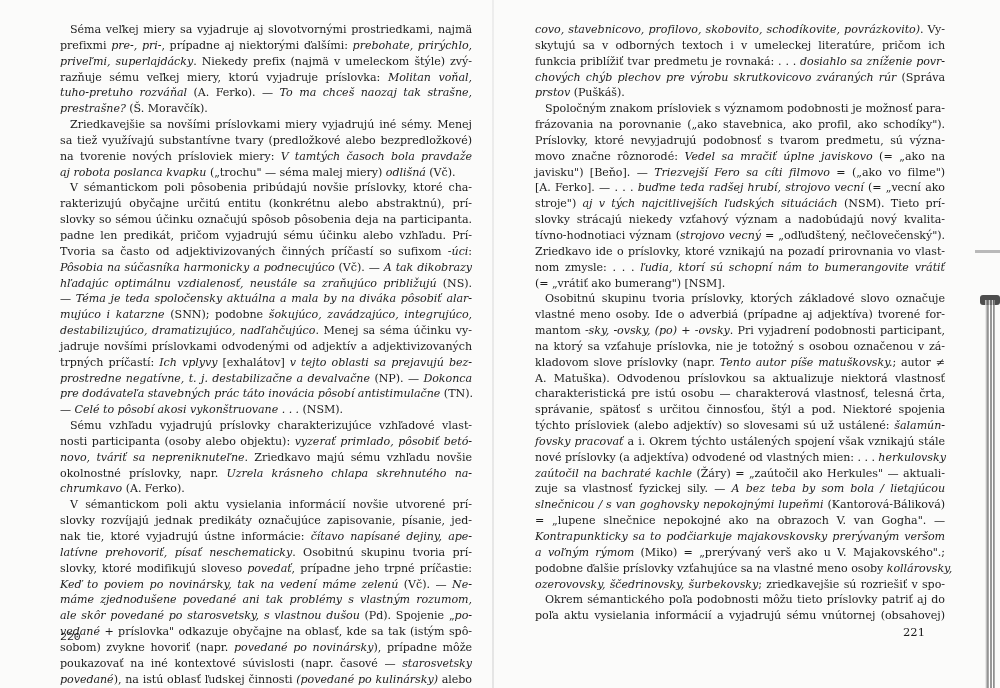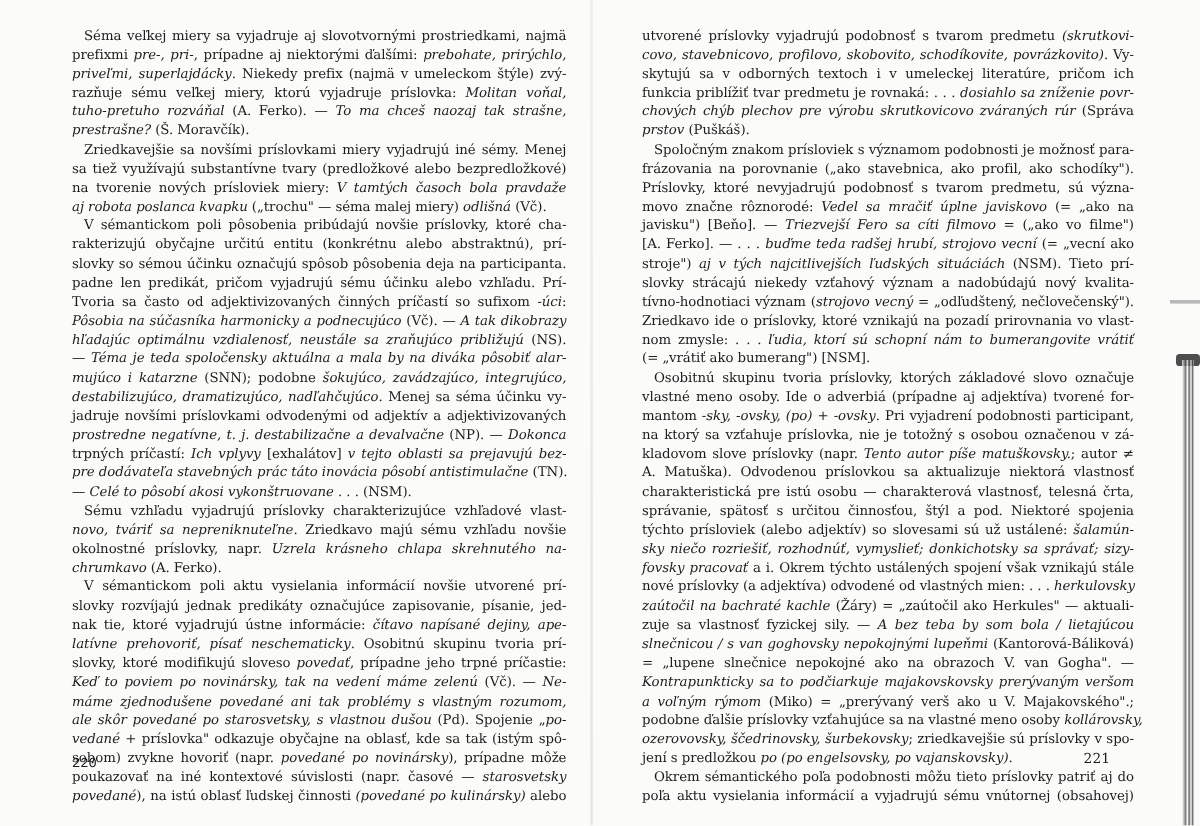--- a/index.html
+++ b/index.html
@@ -42,46 +42,46 @@
     <div class="line"><span>rakterizujú obyčajne určitú entitu (konkrétnu alebo abstraktnú), prí-</span></div>
     <div class="line"><span>slovky so sémou účinku označujú spôsob pôsobenia deja na participanta.</span></div>
     <div class="line"><span>padne len predikát, pričom vyjadrujú sému účinku alebo vzhľadu. Prí-</span></div>
     <div class="line"><span>Tvoria sa často od adjektivizovaných činných príčastí so sufixom -</span><span class="i">úci</span><span>:</span></div>
     <div class="line"><span class="i">Pôsobia na súčasníka harmonicky a podnecujúco</span><span> (Vč). — </span><span class="i">A tak dikobrazy</span></div>
     <div class="line"><span class="i">hľadajúc optimálnu vzdialenosť, neustále sa zraňujúco približujú</span><span> (NS).</span></div>
     <div class="line"><span>— </span><span class="i">Téma je teda spoločensky aktuálna a mala by na diváka pôsobiť alar-</span></div>
     <div class="line"><span class="i">mujúco i katarzne</span><span> (SNN); podobne </span><span class="i">šokujúco, zavádzajúco, integrujúco,</span></div>
     <div class="line"><span class="i">destabilizujúco, dramatizujúco, nadľahčujúco</span><span>. Menej sa séma účinku vy-</span></div>
     <div class="line"><span>jadruje novšími príslovkami odvodenými od adjektív a adjektivizovaných</span></div>
+    <div class="line"><span>trpných príčastí: </span><span class="i">Ich vplyvy</span><span> [exhalátov] </span><span class="i">v tejto oblasti sa prejavujú bez-</span></div>
     <div class="line"><span class="i">prostredne negatívne, t. j. destabilizačne a devalvačne</span><span> (NP). — </span><span class="i">Dokonca</span></div>
-    <div class="line"><span>trpných príčastí: </span><span class="i">Ich vplyvy</span><span> [exhalátov] </span><span class="i">v tejto oblasti sa prejavujú bez-</span></div>
     <div class="line"><span class="i">pre dodávateľa stavebných prác táto inovácia pôsobí antistimulačne</span><span> (TN).</span></div>
     <div class="line last"><span>— </span><span class="i">Celé to pôsobí akosi vykonštruovane . . .</span><span> (NSM).</span></div>
     <div class="line indent"><span>Sému vzhľadu vyjadrujú príslovky charakterizujúce vzhľadové vlast-</span></div>
+    <div class="line"><span>nosti participanta (osoby alebo objektu): </span><span class="i">vyzerať primlado, pôsobiť betó-</span></div>
     <div class="line"><span class="i">novo, tváriť sa nepreniknuteľne</span><span>. Zriedkavo majú sému vzhľadu novšie</span></div>
     <div class="line"><span>okolnostné príslovky, napr. </span><span class="i">Uzrela krásneho chlapa skrehnutého na-</span></div>
     <div class="line last"><span class="i">chrumkavo</span><span> (A. Ferko).</span></div>
     <div class="line indent"><span>V sémantickom poli aktu vysielania informácií novšie utvorené prí-</span></div>
     <div class="line"><span>slovky rozvíjajú jednak predikáty označujúce zapisovanie, písanie, jed-</span></div>
     <div class="line"><span>nak tie, ktoré vyjadrujú ústne informácie: </span><span class="i">čítavo napísané dejiny, ape-</span></div>
     <div class="line"><span class="i">latívne prehovoriť, písať neschematicky</span><span>. Osobitnú skupinu tvoria prí-</span></div>
     <div class="line"><span>slovky, ktoré modifikujú sloveso </span><span class="i">povedať</span><span>, prípadne jeho trpné príčastie:</span></div>
     <div class="line"><span class="i">Keď to poviem po novinársky, tak na vedení máme zelenú</span><span> (Vč). — </span><span class="i">Ne-</span></div>
     <div class="line"><span class="i">máme zjednodušene povedané ani tak problémy s vlastným rozumom,</span></div>
     <div class="line"><span class="i">ale skôr povedané po starosvetsky, s vlastnou dušou</span><span> (Pd). Spojenie „</span><span class="i">po-</span></div>
     <div class="line"><span class="i">vedané</span><span> + príslovka" odkazuje obyčajne na oblasť, kde sa tak (istým spô-</span></div>
     <div class="line"><span>sobom) zvykne hovoriť (napr. </span><span class="i">povedané po novinársky</span><span>), prípadne môže</span></div>
     <div class="line"><span>poukazovať na iné kontextové súvislosti (napr. časové — </span><span class="i">starosvetsky</span></div>
     <div class="line"><span class="i">povedané</span><span>), na istú oblasť ľudskej činnosti </span><span class="i">(povedané po kulinársky)</span><span> alebo</span></div>
     <div class="line last"></div>
   </div>
 <div class="pagenum left">220</div>
 
 <div class="page right" id="right-page">
-    <div class="line"><span>utvorené príslovky vyjadrujú podobnosť s tvarom predmetu </span><span class="i">(skrutkovi-</span></div>
     <div class="line"><span class="i">covo, stavebnicovo, profilovo, skobovito, schodíkovite, povrázkovito)</span><span>. Vy-</span></div>
     <div class="line"><span>skytujú sa v odborných textoch i v umeleckej literatúre, pričom ich</span></div>
     <div class="line"><span>funkcia priblížiť tvar predmetu je rovnaká: . . . </span><span class="i">dosiahlo sa zníženie povr-</span></div>
     <div class="line"><span class="i">chových chýb plechov pre výrobu skrutkovicovo zváraných rúr</span><span> (Správa</span></div>
     <div class="line last"><span class="i">prstov</span><span> (Puškáš).</span></div>
     <div class="line indent"><span>Spoločným znakom prísloviek s významom podobnosti je možnosť para-</span></div>
     <div class="line"><span>frázovania na porovnanie („ako stavebnica, ako profil, ako schodíky").</span></div>
     <div class="line"><span>Príslovky, ktoré nevyjadrujú podobnosť s tvarom predmetu, sú význa-</span></div>
     <div class="line"><span>movo značne rôznorodé: </span><span class="i">Vedel sa mračiť úplne javiskovo</span><span> (= „ako na</span></div>
     <div class="line"><span>javisku") [Beňo]. — </span><span class="i">Triezvejší Fero sa cíti filmovo</span><span> = („ako vo filme")</span></div>
@@ -94,32 +94,30 @@
     <div class="line last"><span>(= „vrátiť ako bumerang") [NSM].</span></div>
     <div class="line indent"><span>Osobitnú skupinu tvoria príslovky, ktorých základové slovo označuje</span></div>
     <div class="line"><span>vlastné meno osoby. Ide o adverbiá (prípadne aj adjektíva) tvorené for-</span></div>
     <div class="line"><span>mantom -</span><span class="i">sky, -ovsky, (po)</span><span> + -</span><span class="i">ovsky</span><span>. Pri vyjadrení podobnosti participant,</span></div>
     <div class="line"><span>na ktorý sa vzťahuje príslovka, nie je totožný s osobou označenou v zá-</span></div>
     <div class="line"><span>kladovom slove príslovky (napr. </span><span class="i">Tento autor píše matuškovsky.</span><span>; autor ≠</span></div>
     <div class="line"><span>A. Matuška). Odvodenou príslovkou sa aktualizuje niektorá vlastnosť</span></div>
     <div class="line"><span>charakteristická pre istú osobu — charakterová vlastnosť, telesná črta,</span></div>
     <div class="line"><span>správanie, spätosť s určitou činnosťou, štýl a pod. Niektoré spojenia</span></div>
     <div class="line"><span>týchto prísloviek (alebo adjektív) so slovesami sú už ustálené: </span><span class="i">šalamún-</span></div>
-    <div class="line"><span class="i">sky niečo rozriešiť, rozhodnúť, vymyslieť; donkichotsky sa správať; sizy-</span></div>
     <div class="line"><span class="i">fovsky pracovať</span><span> a i. Okrem týchto ustálených spojení však vznikajú stále</span></div>
     <div class="line"><span>nové príslovky (a adjektíva) odvodené od vlastných mien: . . . </span><span class="i">herkulovsky</span></div>
     <div class="line"><span class="i">zaútočil na bachraté kachle</span><span> (Žáry) = „zaútočil ako Herkules" — aktuali-</span></div>
     <div class="line"><span>zuje sa vlastnosť fyzickej sily. — </span><span class="i">A bez teba by som bola / lietajúcou</span></div>
     <div class="line"><span class="i">slnečnicou / s van goghovsky nepokojnými lupeňmi</span><span> (Kantorová-Báliková)</span></div>
     <div class="line"><span>= „lupene slnečnice nepokojné ako na obrazoch V. van Gogha". —</span></div>
     <div class="line"><span class="i">Kontrapunkticky sa to podčiarkuje majakovskovsky prerývaným veršom</span></div>
     <div class="line"><span class="i">a voľným rýmom</span><span> (Miko) = „prerývaný verš ako u V. Majakovského".;</span></div>
     <div class="line"><span>podobne ďalšie príslovky vzťahujúce sa na vlastné meno osoby </span><span class="i">kollárovsky,</span></div>
-    <div class="line"><span class="i">ozerovovsky, ščedrinovsky, šurbekovsky</span><span>; zriedkavejšie sú príslovky v spo-</span></div>
-    <div class="line last"><span>jení s predložkou </span><span class="i">po (po engelsovsky, po vajanskovsky).</span></div>
+    <div class="line"><span class="i">ozerovovsky, ščedrinovsky, šurbekovsky</span><span>; zriedkavejšie sú rozriešiť v spo-</span></div>
     <div class="line indent"><span>Okrem sémantického poľa podobnosti môžu tieto príslovky patriť aj do</span></div>
     <div class="line"><span>poľa aktu vysielania informácií a vyjadrujú sému vnútornej (obsahovej)</span></div>
     <div class="line"></div>
   </div>
 <div class="pagenum right">221</div>
 
 <div class="edge-top"></div>
 <div class="edge-blot"></div>
 <div class="edge"></div>
 

